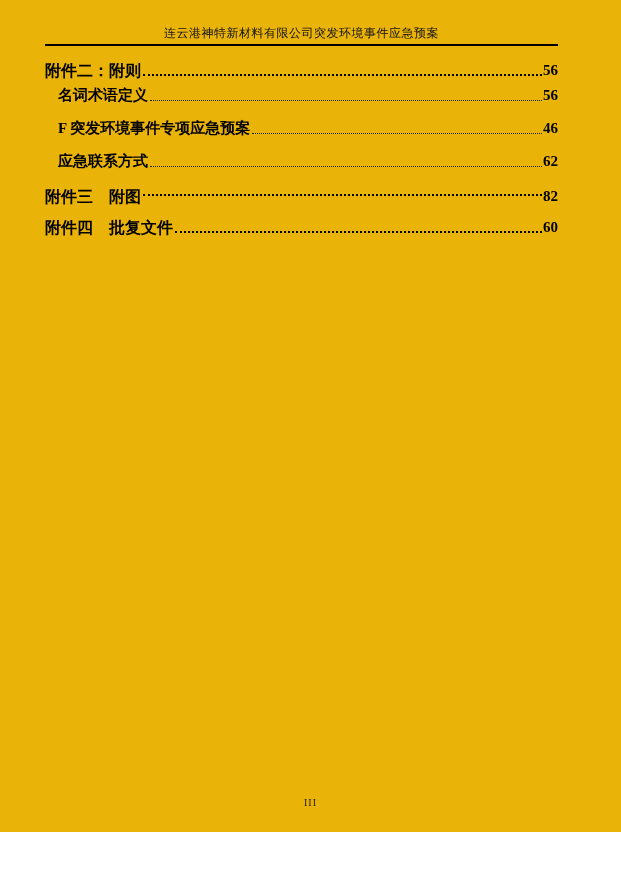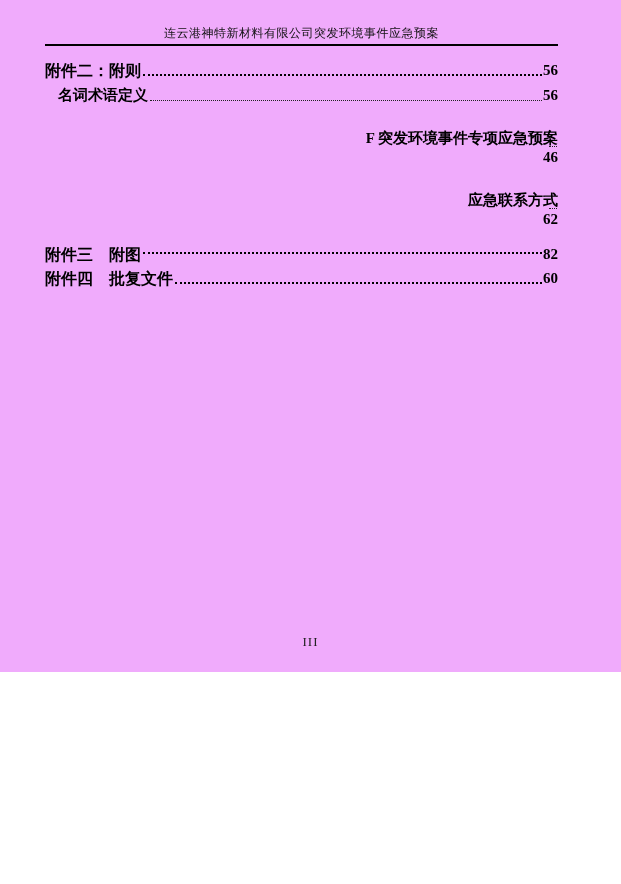--- a/index.html
+++ b/index.html
@@ -1,21 +1,21 @@
 <!DOCTYPE html>
 <html><head>
 <meta charset="utf-8">
 <style>
   * { margin: 0; padding: 0; box-sizing: border-box; }
   html, body { background: #ffffff; }
   .page {
     position: relative;
     width: 621px;
-    height: 672px;
-    background: #f0abfc;
+    height: 832px;
+    background: #eab308;
     color: #000000;
     font-family: "Liberation Serif", "DejaVu Serif", serif;
     overflow: hidden;
   }
   .content {
     margin-left: 45px;
     margin-right: 63px;
   }
   .header {
     padding-top: 26px;
@@ -47,23 +47,23 @@
   .toc-row.l2 {
     font-family: "Liberation Serif", "DejaVu Serif", serif;
     font-weight: bold;
     font-size: 15px;
     line-height: 16px;
     padding-left: 13px;
   }
   .toc-row.gap-first  { margin-top: 5px; }
   .toc-row.gap-lg     { margin-top: 16px; }
   .toc-row.gap-sm     { margin-top: 8px; }
-  .toc-row.gap-sm2    { margin-top: 27px; flex-direction: column; }
+  .toc-row.gap-sm2    { margin-top: 17px; }
   .toc-row.gap-xl     { margin-top: 19px; align-items: center; }
-  .toc-row.gap-md     { margin-top: 7px; }
+  .toc-row.gap-md     { margin-top: 14px; }
   .toc-label {
     white-space: nowrap;
     flex: 0 0 auto;
   }
   .toc-dots {
     flex: 1 1 auto;
     min-width: 8px;
     margin: 0 1px 3px 2px;
   }
   .l1 .toc-dots { border-bottom: 2px dotted #000000; }
@@ -76,21 +76,21 @@
   }
   .l1 .toc-page { font-weight: bold; }
   .footer {
     position: absolute;
     left: 0;
     right: 0;
     bottom: 22px;
     text-align: center;
   }
   .footer-page-number {
-    font-size: 13px;
+    font-size: 10px;
     letter-spacing: 1px;
     color: #222222;
     font-family: "Liberation Serif", "DejaVu Serif", serif;
   }
 </style>
 </head>
 <body>
 
 <div class="page">
   <div class="content">

